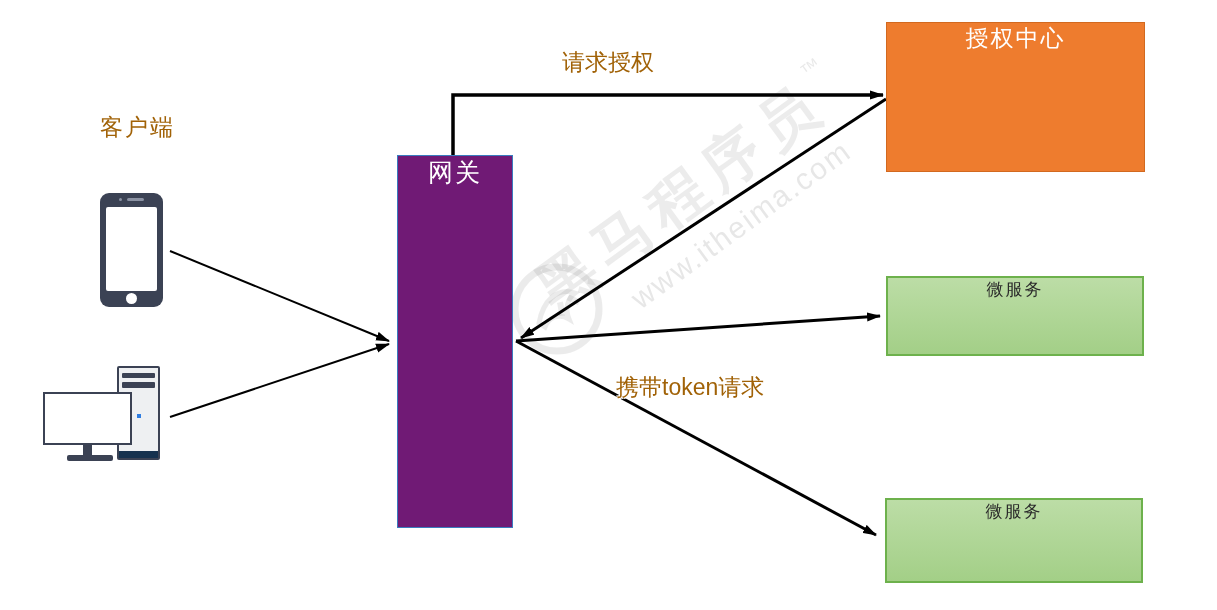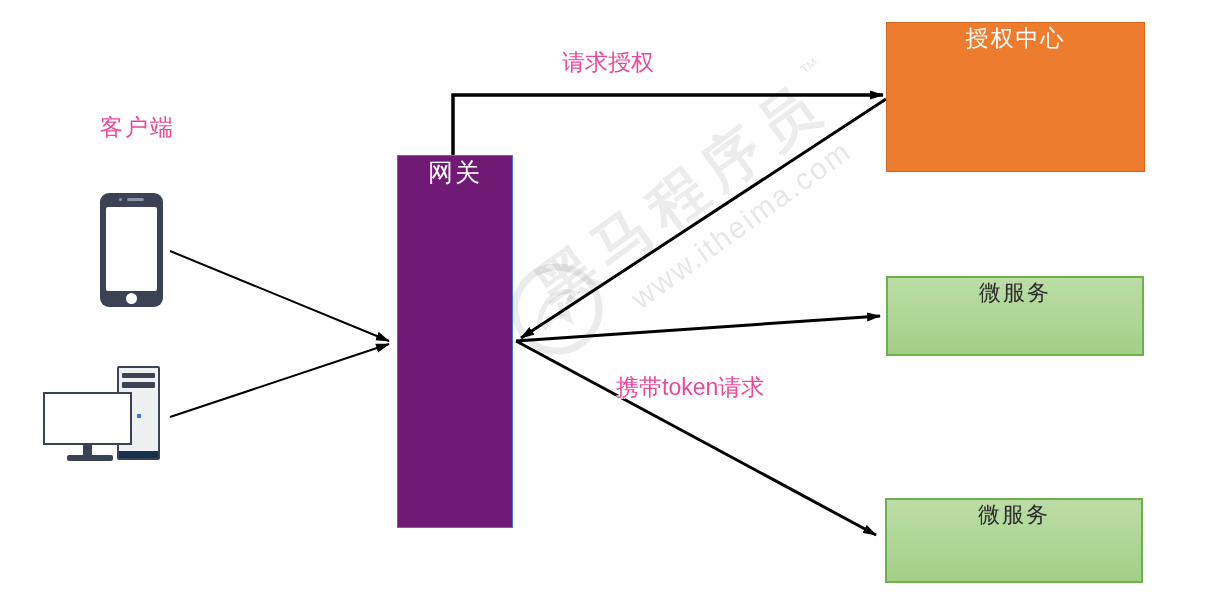--- a/index.html
+++ b/index.html
@@ -21,26 +21,26 @@
   .gateway{
     left:397px;top:155px;width:116px;height:373px;
     background:#701a75;border:1px solid #3a7cbf;color:#fff;font-size:25px;letter-spacing:2px;
   }
   .auth{
     left:886px;top:22px;width:259px;height:150px;
     background:#ee7c2e;border:1px solid #d2691f;color:#fff;font-size:23px;letter-spacing:2px;
   }
   .svc{
     width:258px;background:linear-gradient(#bcdda6,#a3cf87);border:2px solid #6db14c;
-    color:#2b2b2b;font-size:22px;letter-spacing:2px;
+    color:#2b2b2b;font-size:17px;letter-spacing:2px;
   }
   .svc1{left:886px;top:276px;height:80px;}
   .svc2{left:885px;top:498px;height:85px;}
   
-  .lbl{position:absolute;color:#ec4899;font-size:23px;white-space:nowrap;}
+  .lbl{position:absolute;color:#a16207;font-size:23px;white-space:nowrap;}
   .client-lbl{left:84px;top:112px;letter-spacing:2px;margin-left:16px;}
   .edge-lbl{
     text-shadow:1px 1px 0 #fff,-1px -1px 0 #fff,1px -1px 0 #fff,-1px 1px 0 #fff;
   }
   .lbl-request{left:562px;top:47px;}
   .lbl-issue{left:610px;top:199px;}
   .lbl-carry{left:616px;top:372px;}
   
   #arrows{position:absolute;left:0;top:0;width:1217px;height:610px;}
   

